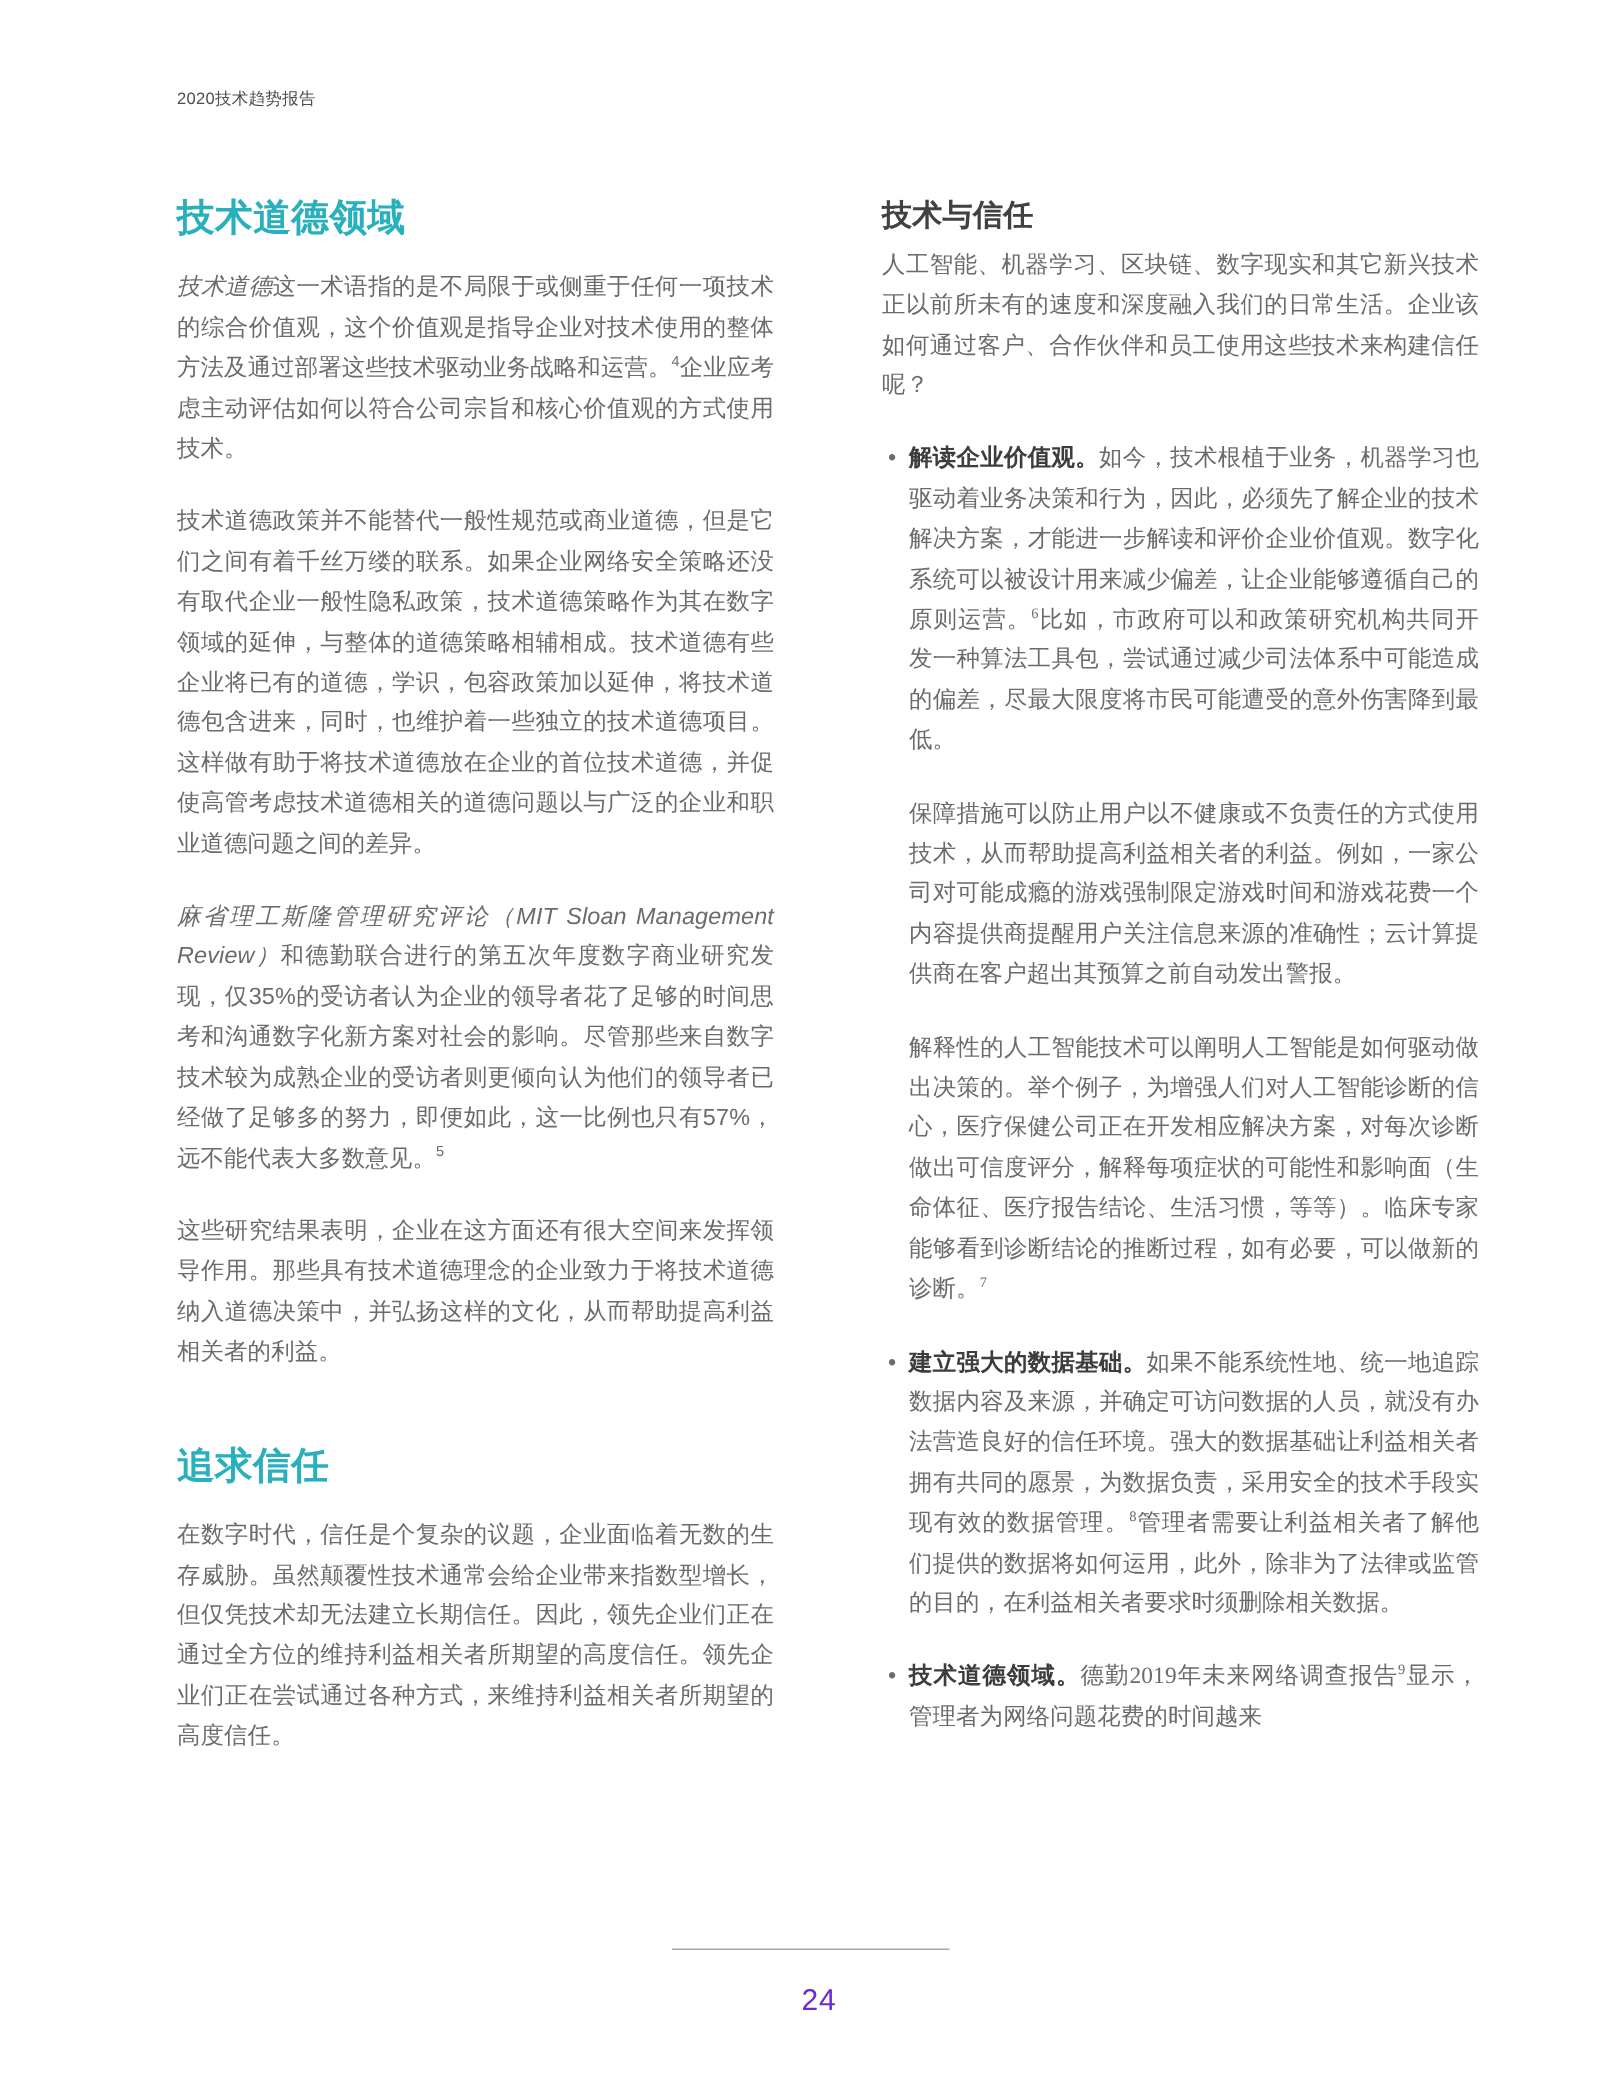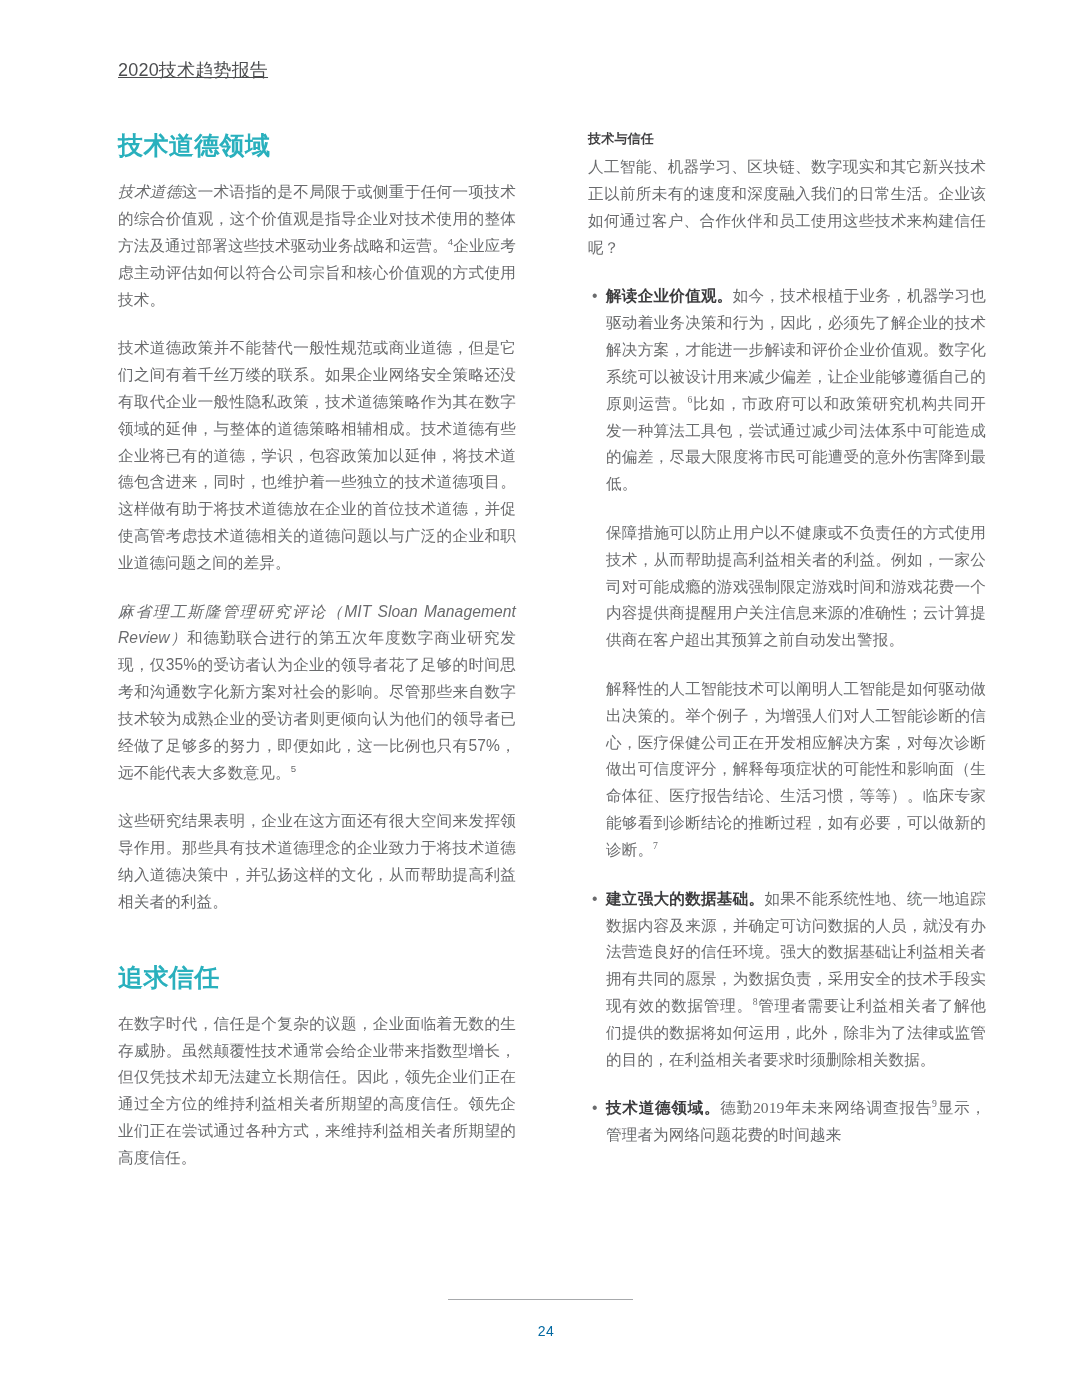--- a/index.html
+++ b/index.html
@@ -23,25 +23,24 @@
     width: 1080px;
     height: 1397px;
     box-sizing: border-box;
   }
 
   
   .running-header {
     position: absolute;
     left: 118px;
     top: 58px;
-    font-size: 18px;
+    font-size: 11px;
     letter-spacing: 0.2px;
     color: #4c4d4f;
     font-weight: 400;
-    text-decoration: underline;
   }
 
   
   .columns {
     position: absolute;
     left: 118px;
     top: 130px;
     width: 845px;
     display: flex;
     gap: 72px;
@@ -58,21 +57,21 @@
     font-weight: 700;
     line-height: 1.25;
     margin: 0 0 18px 0;
     letter-spacing: 0.4px;
   }
   .section-heading.spaced-above {
     margin-top: 46px;
   }
   .sub-heading {
     color: #414042;
-    font-size: 13px;
+    font-size: 20px;
     font-weight: 700;
     line-height: 1.4;
     margin: 0 0 6px 0;
     letter-spacing: 0.2px;
   }
 
   
   p.body-text {
     font-size: 15.6px;
     line-height: 1.72;
@@ -129,22 +128,22 @@
     width: 185px;
     height: 1px;
     background: #a7a9ac;
   }
   .page-number {
     position: absolute;
     left: 0;
     right: 0;
     top: 1323px;
     text-align: center;
-    font-size: 14px;
-    color: #0369a1;
+    font-size: 20px;
+    color: #6d28d9;
     letter-spacing: 0.5px;
     padding-left: 12px;
   }
 </style>
 </head>
 <body>
 
 <div class="page">
 
   <div class="running-header">2020技术趋势报告</div>

